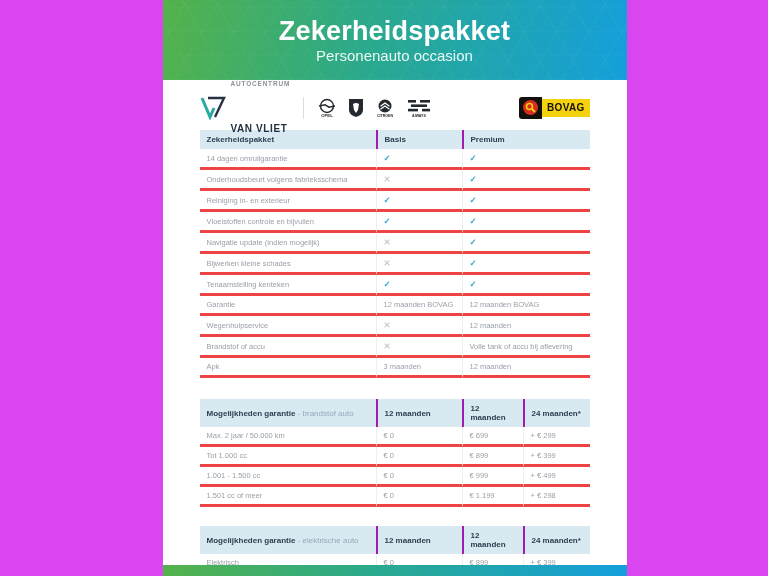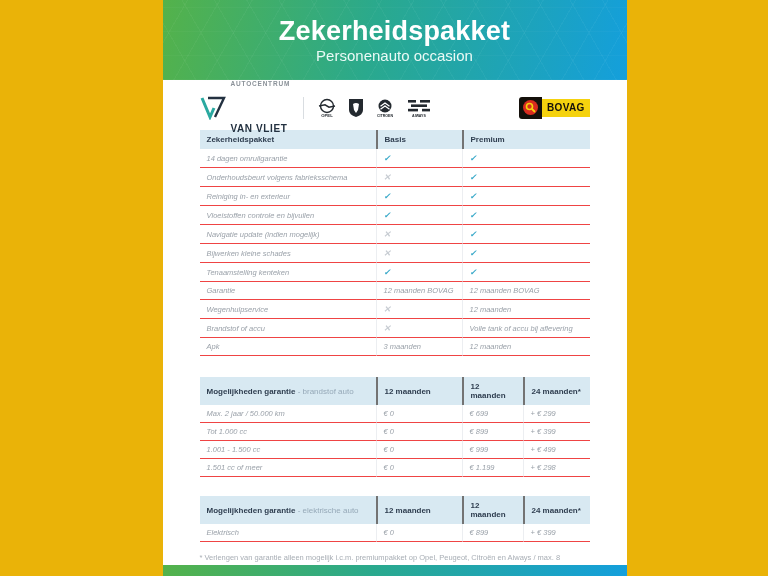--- a/index.html
+++ b/index.html
@@ -1,17 +1,17 @@
 <!DOCTYPE html>
 <html><head>
 <meta charset="utf-8">
 <style>
   * { margin:0; padding:0; box-sizing:border-box; }
   html,body { background:#ffffff; font-family:"Liberation Sans", sans-serif; }
-  .viewport { position:relative; width:768px; height:576px; margin:0 auto; background:#eab308; overflow:hidden;padding-left:21px; }
+  .viewport { position:relative; width:768px; height:576px; margin:0 auto; background:#d946ef; overflow:hidden;padding-left:21px; }
   .sheet { position:relative; width:464px; height:100%; margin:0 auto; background:#fff; }
 
   
   .hero { position:relative; height:80px; background:linear-gradient(100deg,#54b24a 0%,#2aa98d 45%,#149fdc 100%);
           display:flex; flex-direction:column; align-items:center; justify-content:center; overflow:hidden; }
   .hero::before { content:""; position:absolute; inset:0; opacity:.55;
      background-image:
        repeating-linear-gradient(60deg, rgba(255,255,255,.07) 0 1px, transparent 1px 28px),
        repeating-linear-gradient(-60deg, rgba(255,255,255,.07) 0 1px, transparent 1px 28px),
        repeating-linear-gradient(0deg, rgba(255,255,255,.05) 0 1px, transparent 1px 24px); }
@@ -30,23 +30,23 @@
   .bovag { margin-left:auto; display:flex; align-items:center; height:22px; }
   .bovag-sq { width:23px; height:22px; background:#14100b; border-radius:3px 0 0 3px; display:flex; align-items:center; justify-content:center; }
   .bovag-txt { height:18px; background:#f5d20e; color:#14100b; font-weight:bold; 
                font-size:10px; letter-spacing:.3px; display:flex; align-items:center; padding:0 5px; }
 
   
   .table-wrap { padding:6px 37px 0 37px; }
   table { width:390px; border-collapse:separate; border-spacing:0; table-layout:fixed; }
   th, td { text-align:left; vertical-align:middle; }
   thead th { background:#d8e9f2; color:#2f3e50; font-size:8px; font-weight:bold; padding:5px 7px; }
-  thead th + th { border-left:2px solid #737373; }
+  thead th + th { border-left:2px solid #a21caf; }
   thead th .lite { font-weight:normal; color:#96a9b8; }
-  tbody td { font-size:7.5px; color:#9aa1a9; padding:4px 7px; border-bottom:1px solid #ef4444;font-style:italic; }
+  tbody td { font-size:7.5px; color:#9aa1a9; padding:4px 7px; border-bottom:3px solid #ef4444; }
   tbody td + td { border-left:1px solid #eceef1; }
   .mark { font-size:8.5px; font-weight:bold; }
   .mark.check { color:#3aa9c9; }
   .mark.cross { color:#c7ccd2; }
   col.c-label { width:176px; } col.c-a { width:86px; } col.c-b { width:61px; } col.c-c { width:67px; }
   col.c-wide { width:128px; }
   .gap-sm { height:15px; }
 
   
   .footnote { padding:10px 37px 0 37px; font-size:7.5px; line-height:1.5; color:#a8aeb5; width:440px; }

